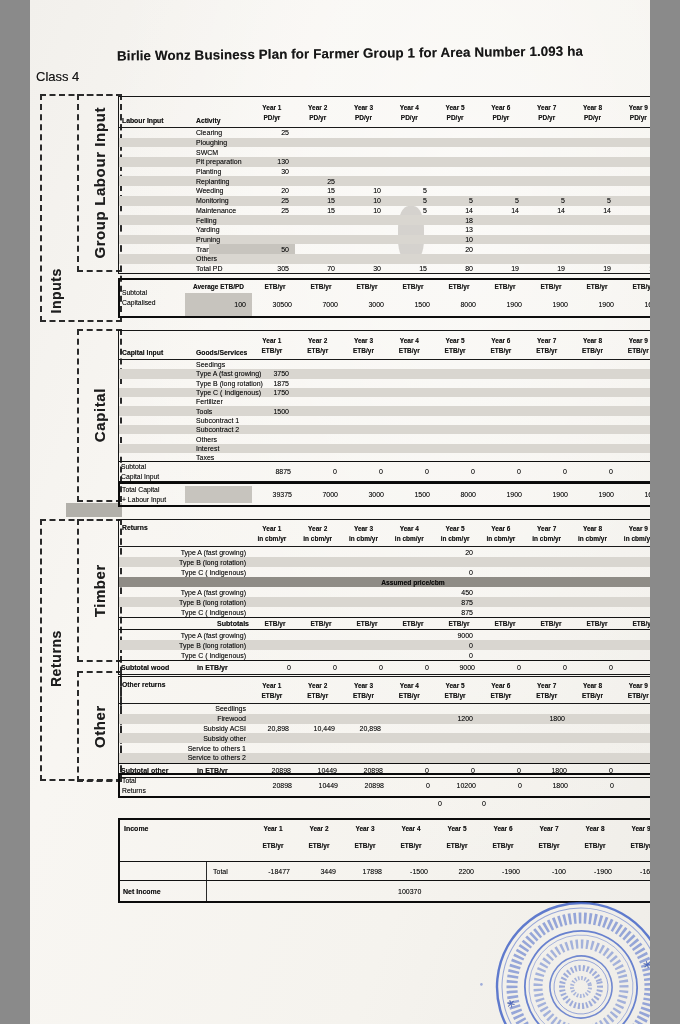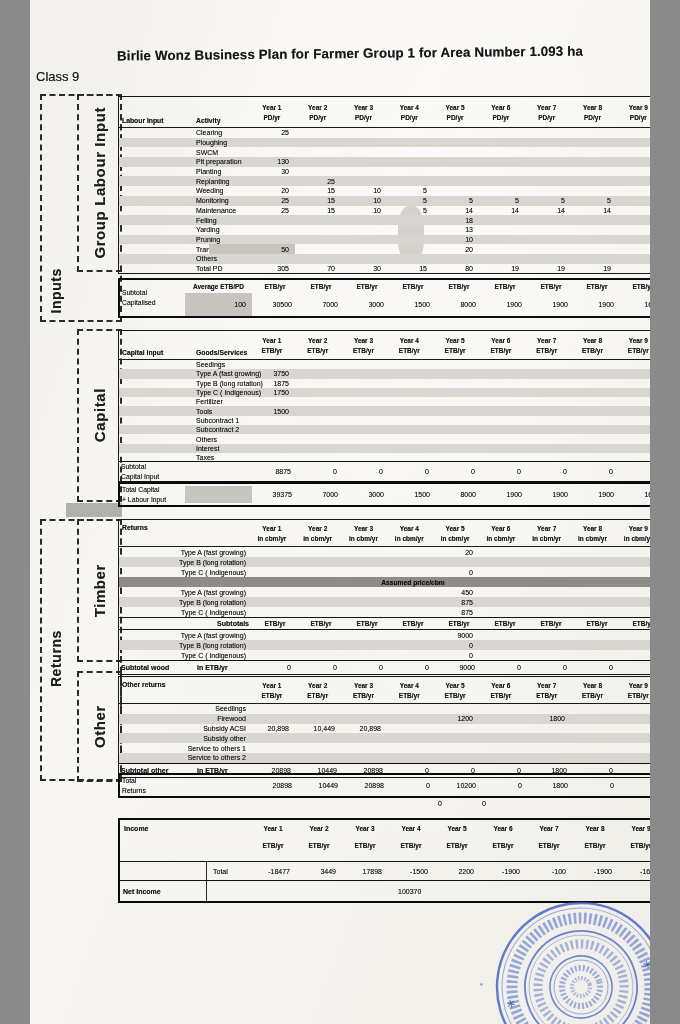--- a/index.html
+++ b/index.html
@@ -120,21 +120,21 @@
     opacity:0.55;border-radius:40%;}
 
   .stamp{position:absolute;left:443px;top:891px;}
 </style>
 </head>
 <body>
 
 <div id="page">
 
   <div class="title">Birlie Wonz Business Plan for Farmer Group 1 for Area Number 1.093 ha</div>
-  <div class="class3">Class 9</div>
+  <div class="class3">Class 4</div>
 
   <div class="dbox" style="left:10px;top:94px;width:82px;height:228px;">
     <span class="vlab abslab" style="left:6px;bottom:6px;">Inputs</span>
   </div>
   <div class="dbox" style="left:47px;top:94px;width:45px;height:178px;">
     <span class="vlab big">Group Labour Input</span>
   </div>
   <div class="dbox" style="left:47px;top:329px;width:45px;height:173px;">
     <span class="vlab big">Capital</span>
   </div>

